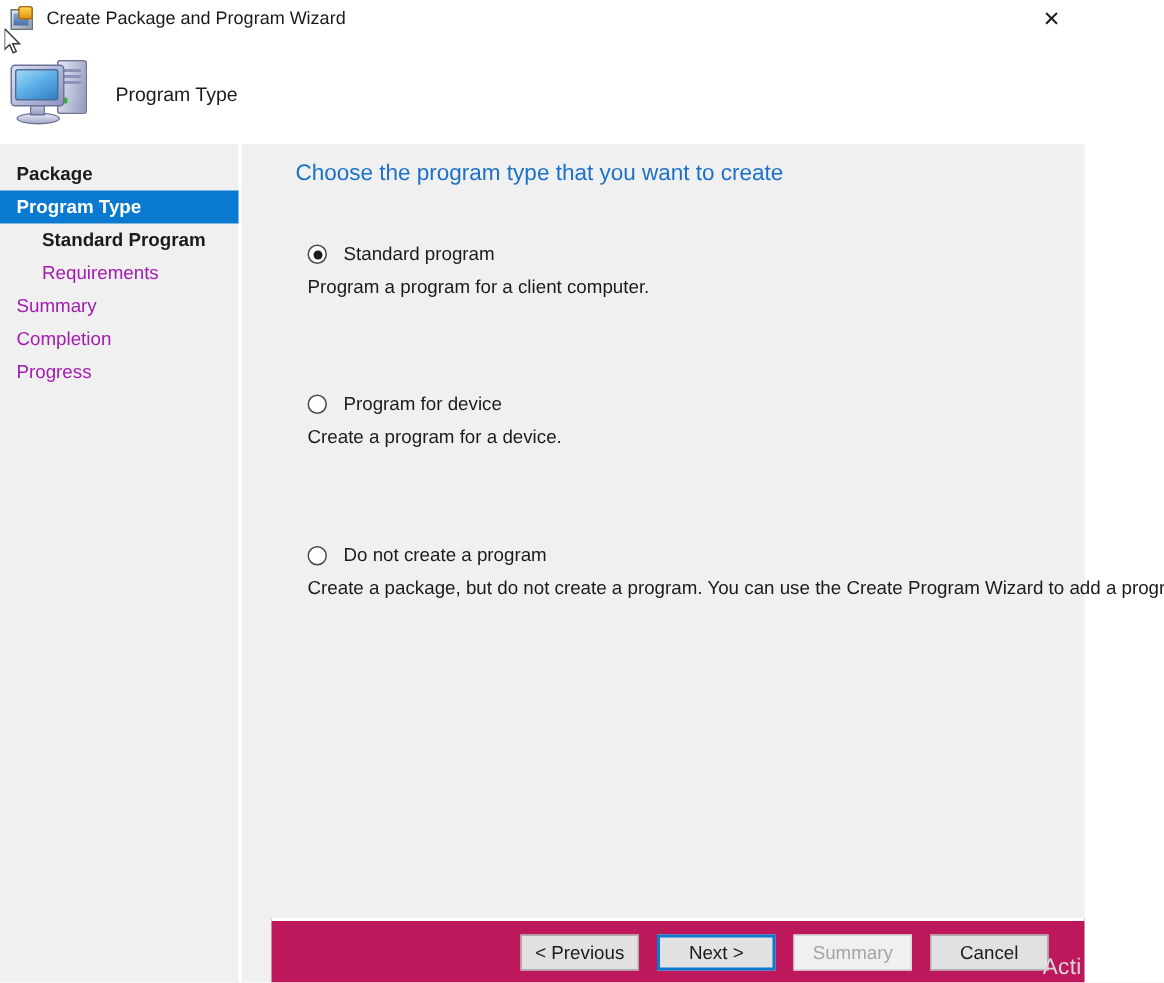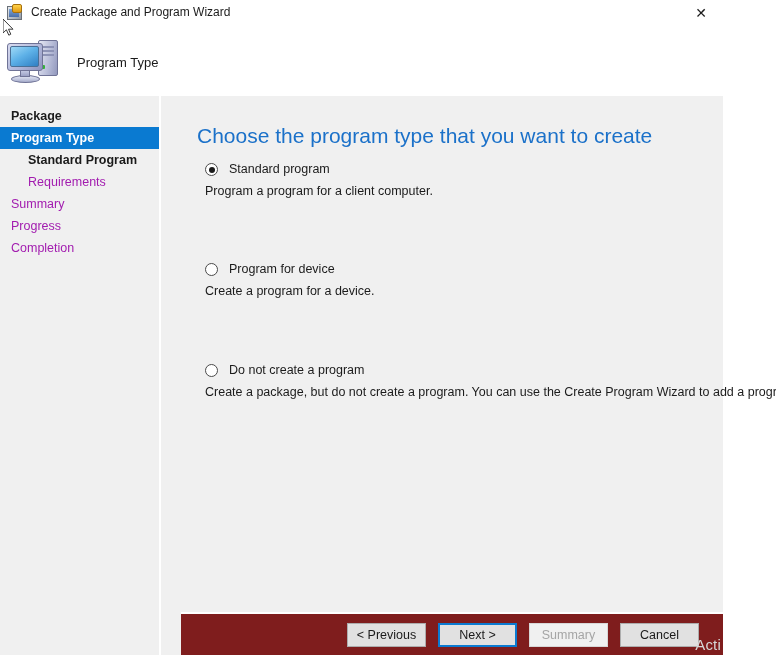--- a/index.html
+++ b/index.html
@@ -217,25 +217,25 @@
     min-width: 0;
     background: #f0f0f0;
   }
   .content-main {
     flex: 1 1 auto;
     position: relative;
     padding: 0;
     min-height: 0;
   }
   .content-heading {
-    font-size: 21px;
+    font-size: 15px;
     color: #1b71c9;
     position: absolute;
     left: 16px;
-    top: 28px;
+    top: 11px;
     white-space: nowrap;
   }
 
   .option-group {
     position: absolute;
     left: 0;
     top: 65px;
     right: 0;
   }
   .option {
@@ -281,21 +281,21 @@
     margin-top: 6px;
     margin-left: -24px;
     white-space: nowrap;
   }
 
   
   .buttonbar {
     height: 43px;
     min-height: 43px;
     border-top: 2px solid #ffffff;
-    background: #7f1d1d;
+    background: #be185d;
     display: flex;
     align-items: center;
     justify-content: flex-end;
     padding-right: 24px;
     box-sizing: border-box;
     position: relative;
   }
   .btn {
     width: 79px;
     height: 24px;
@@ -375,22 +375,22 @@
   </div>
 
   <div class="body-area">
 
     <div class="sidebar">
       <div class="nav-item strong">Package</div>
       <div class="nav-item selected">Program Type</div>
       <div class="nav-item strong indent">Standard Program</div>
       <div class="nav-item indent">Requirements</div>
       <div class="nav-item">Summary</div>
+      <div class="nav-item">Completion</div>
       <div class="nav-item">Progress</div>
-      <div class="nav-item">Completion</div>
     </div>
 
     <div class="content-col">
 
       <div class="content-main">
         <div class="content-heading">Choose the program type that you want to create</div>
 
         <div class="option-group">
 
           <div class="option opt-1">

